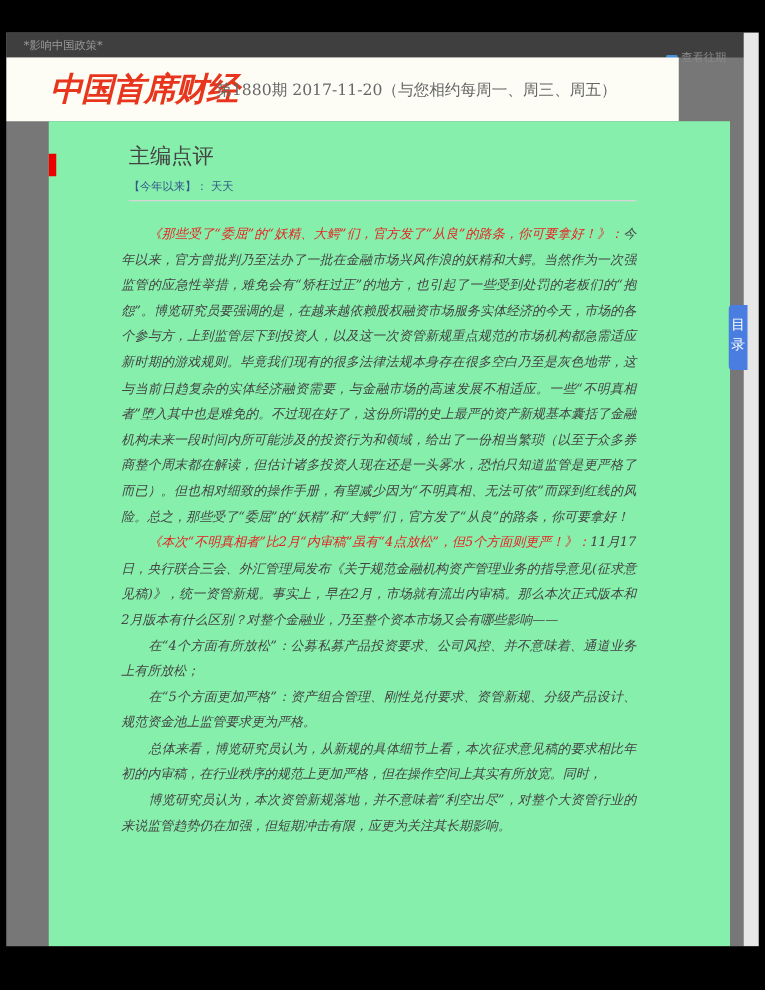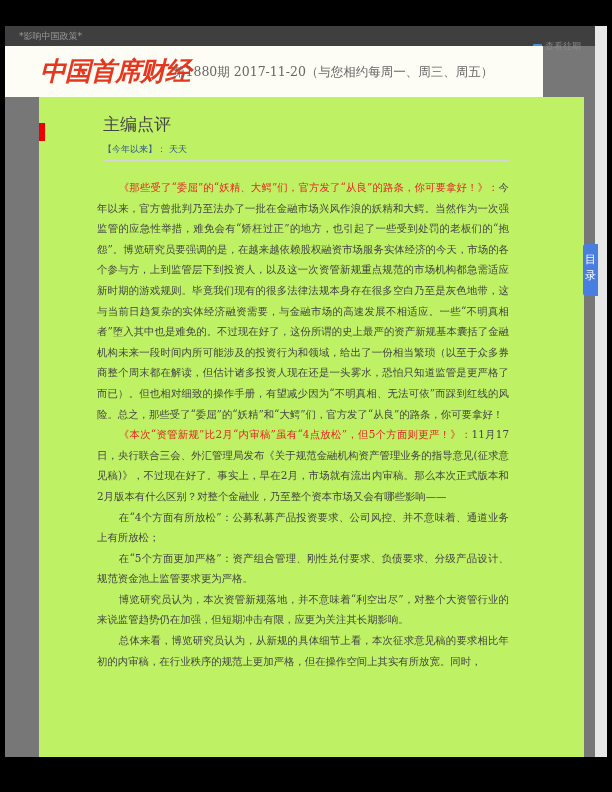--- a/index.html
+++ b/index.html
@@ -13,28 +13,28 @@
   .cal-icon { width: 9px; height: 9px; background: #4a90d9; position: relative; border-radius: 1px; }
   .cal-icon::after { content: ""; position: absolute; left: 1px; bottom: 1px; width: 4px; height: 3px; background: #e24b3b; }
   .cal-icon::before { content: ""; position: absolute; left: 1px; top: 3px; width: 7px; height: 5px; background: #fff; opacity: .85; }
 
   .masthead { position: absolute; left: 0; top: 20px; width: 538px; height: 51px; background: #fdfdf5; padding-left: 44px; }
   .logo { position: absolute; left: 35px; top: 8px; font-family: "DejaVu Sans", sans-serif; font-weight: bold; font-style: italic; font-size: 26px; color: #e8361e; letter-spacing: -1px; }
   .issue { position: absolute; left: 168px; top: 18px; font-size: 12.5px; color: #666; }
 
   .scrollbar { position: absolute; left: 590px; top: 0; width: 12px; height: 731px; background: #e7e7e7; }
 
-  .page { position: absolute; left: 34px; top: 71px; width: 545px; height: 660px; background: #bef264; }
+  .page { position: absolute; left: 34px; top: 71px; width: 545px; height: 660px; background: #86efac; }
   .red-mark { position: absolute; left: 0; top: 26px; width: 6px; height: 18px; background: #ee0000; }
   .section-title { position: absolute; left: 64px; top: 16px; font-size: 17px; color: #444; }
   .editor-line { position: absolute; left: 64px; top: 46px; font-size: 9px; color: #345a8a; }
   .divider { position: absolute; left: 64px; top: 63px; width: 406px; height: 1px; background: #d6d6d6; }
 
   .article { position: absolute; left: 58px; top: 80px; width: 412px; font-size: 10.4px; line-height: 20.6px; color: #444; text-align: justify; }
-  .article p { margin: 0; }
+  .article p { margin: 0; font-style: italic; }
   .indent { text-indent: 2.1em; }
   .headline { color: #e62424; }
 
   .toc-tab { position: absolute; left: 578px; top: 218px; width: 15px; height: 52px; background: #4a7de0; border-radius: 3px 0 0 3px; color: #fff; font-family: "DejaVu Sans", sans-serif; font-size: 11px; line-height: 16px; text-align: center; padding-top: 8px; }
 </style>
 </head>
 <body>
 
 <div class="viewport">
   <div class="topbar">
@@ -57,26 +57,26 @@
       <span>【今年以来】：</span>
       <span>天天</span>
     </div>
     <div class="divider"></div>
 
     <div class="article">
       <p class="indent">
         <span class="headline">《那些受了“委屈”的“妖精、大鳄”们，官方发了“从良”的路条，你可要拿好！》：</span><span>今年以来，官方曾批判乃至法办了一批在金融市场兴风作浪的妖精和大鳄。当然作为一次强监管的应急性举措，难免会有“矫枉过正”的地方，也引起了一些受到处罚的老板们的“抱怨”。博览研究员要强调的是，在越来越依赖股权融资市场服务实体经济的今天，市场的各个参与方，上到监管层下到投资人，以及这一次资管新规重点规范的市场机构都急需适应新时期的游戏规则。毕竟我们现有的很多法律法规本身存在很多空白乃至是灰色地带，这与当前日趋复杂的实体经济融资需要，与金融市场的高速发展不相适应。一些“不明真相者”堕入其中也是难免的。不过现在好了，这份所谓的史上最严的资产新规基本囊括了金融机构未来一段时间内所可能涉及的投资行为和领域，给出了一份相当繁琐（以至于众多券商整个周末都在解读，但估计诸多投资人现在还是一头雾水，恐怕只知道监管是更严格了而已）。但也相对细致的操作手册，有望减少因为“不明真相、无法可依”而踩到红线的风险。总之，那些受了“委屈”的“妖精”和“大鳄”们，官方发了“从良”的路条，你可要拿好！</span>
       </p>
       <p class="indent">
-        <span class="headline">《本次“资管新规”比2月“内审稿”虽有“4点放松”，但5个方面则更严！》：</span><span>11月17日，央行联合三会、外汇管理局发布《关于规范金融机构资产管理业务的指导意见(征求意见稿)》，不过现在好了。事实上，早在2月，市场就有流出内审稿。那么本次正式版本和2月版本有什么区别？对整个金融业，乃至整个资本市场又会有哪些影响——</span>
+        <span class="headline">《本次“不明真相者”比2月“内审稿”虽有“4点放松”，但5个方面则更严！》：</span><span>11月17日，央行联合三会、外汇管理局发布《关于规范金融机构资产管理业务的指导意见(征求意见稿)》，统一资管新规。事实上，早在2月，市场就有流出内审稿。那么本次正式版本和2月版本有什么区别？对整个金融业，乃至整个资本市场又会有哪些影响——</span>
       </p>
       <p class="indent">在“4个方面有所放松”：公募私募产品投资要求、公司风控、并不意味着、通道业务上有所放松；</p>
-      <p class="indent">在“5个方面更加严格”：资产组合管理、刚性兑付要求、负债要求、分级产品设计、规范资金池上监管要求更为严格。</p>
+      <p class="indent">在“5个方面更加严格”：资产组合管理、刚性兑付要求、资管新规、分级产品设计、规范资金池上监管要求更为严格。</p>
+      <p class="indent">总体来看，博览研究员认为，从新规的具体细节上看，本次征求意见稿的要求相比年初的内审稿，在行业秩序的规范上更加严格，但在操作空间上其实有所放宽。同时，</p>
       <p class="indent">博览研究员认为，本次资管新规落地，并不意味着“利空出尽”，对整个大资管行业的来说监管趋势仍在加强，但短期冲击有限，应更为关注其长期影响。</p>
-      <p class="indent">总体来看，博览研究员认为，从新规的具体细节上看，本次征求意见稿的要求相比年初的内审稿，在行业秩序的规范上更加严格，但在操作空间上其实有所放宽。同时，</p>
     </div>
   </div>
 
   <div class="scrollbar"></div>
 
   <div class="toc-tab">
     <div>目</div>
     <div>录</div>
   </div>
 </div>

